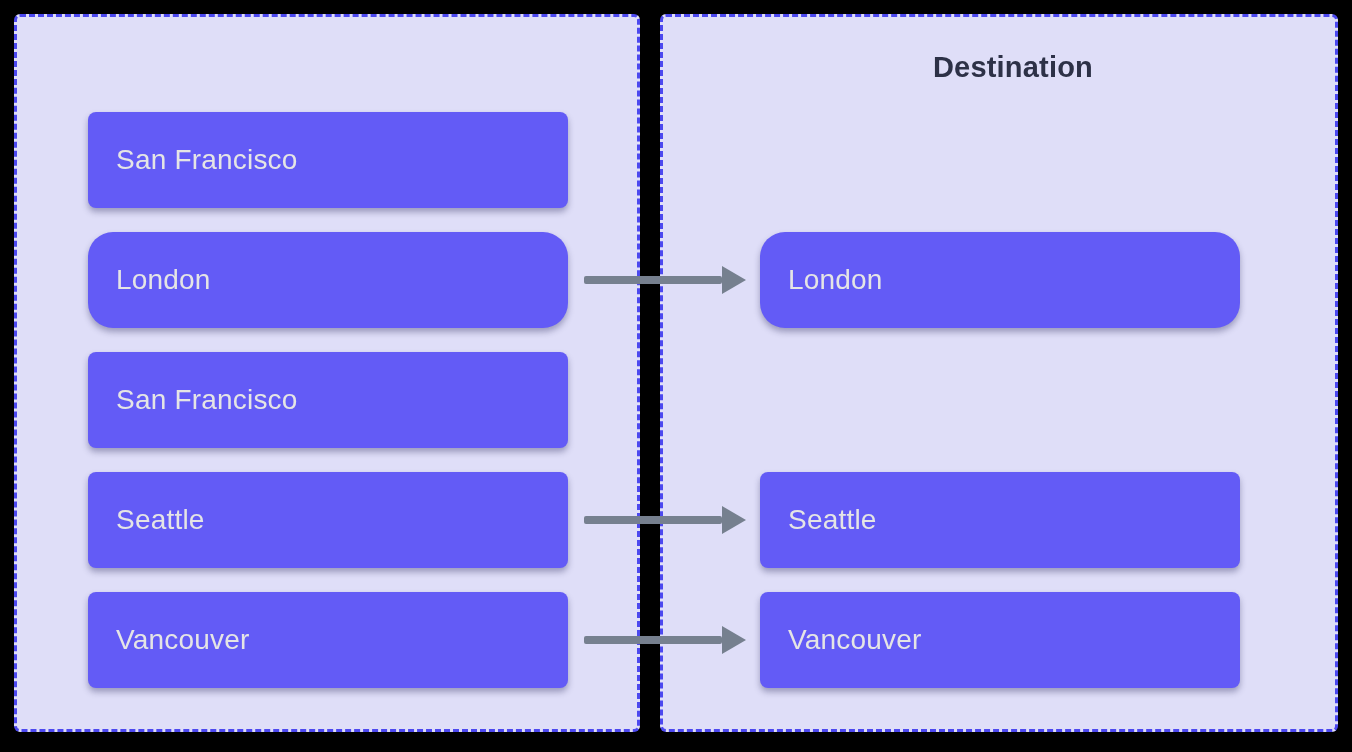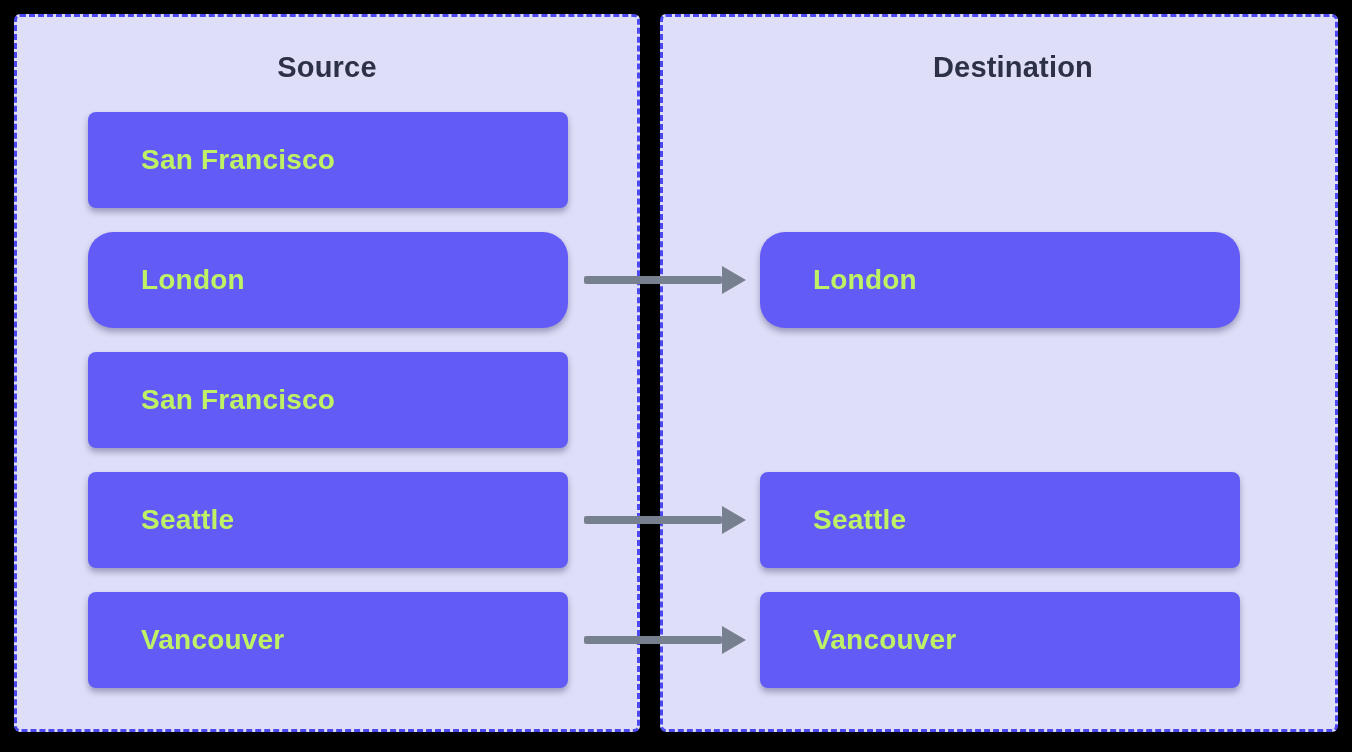--- a/index.html
+++ b/index.html
@@ -51,25 +51,24 @@
     border-radius: 8px;
     box-shadow: 0 4px 6px rgba(30, 30, 80, 0.35);
     display: flex;
     align-items: center;
     padding-left: 28px;
     box-sizing: border-box;
   }
   .panel-source .item { left: 71px; }
   .panel-destination .item { left: 97px; }
   .item span {
-    color: #bef264;
+    color: #e5e5e5;
     font-size: 28px;
-    font-weight: 700;
+    font-weight: 400;
     letter-spacing: 0.2px;
-    margin-left: 25px;
   }
   .row-1 { top: 95px; }
   .row-2 { top: 215px; border-radius: 25px; }
   .row-3 { top: 335px; }
   .row-4 { top: 455px; text-align: center; }
   .row-5 { top: 575px; }
   .arrow {
     position: absolute;
     left: 584px;
     width: 162px;
@@ -97,21 +96,20 @@
   .arrow-1 { top: 265px; }
   .arrow-2 { top: 505px; }
   .arrow-3 { top: 625px; }
 </style>
 </head>
 <body>
 
 <div class="canvas">
 
   <section class="panel panel-source">
-    <h2 class="panel-title">Source</h2>
 
     <div class="item row-1">
       <span>San Francisco</span>
     </div>
     <div class="item row-2">
       <span>London</span>
     </div>
     <div class="item row-3">
       <span>San Francisco</span>
     </div>

